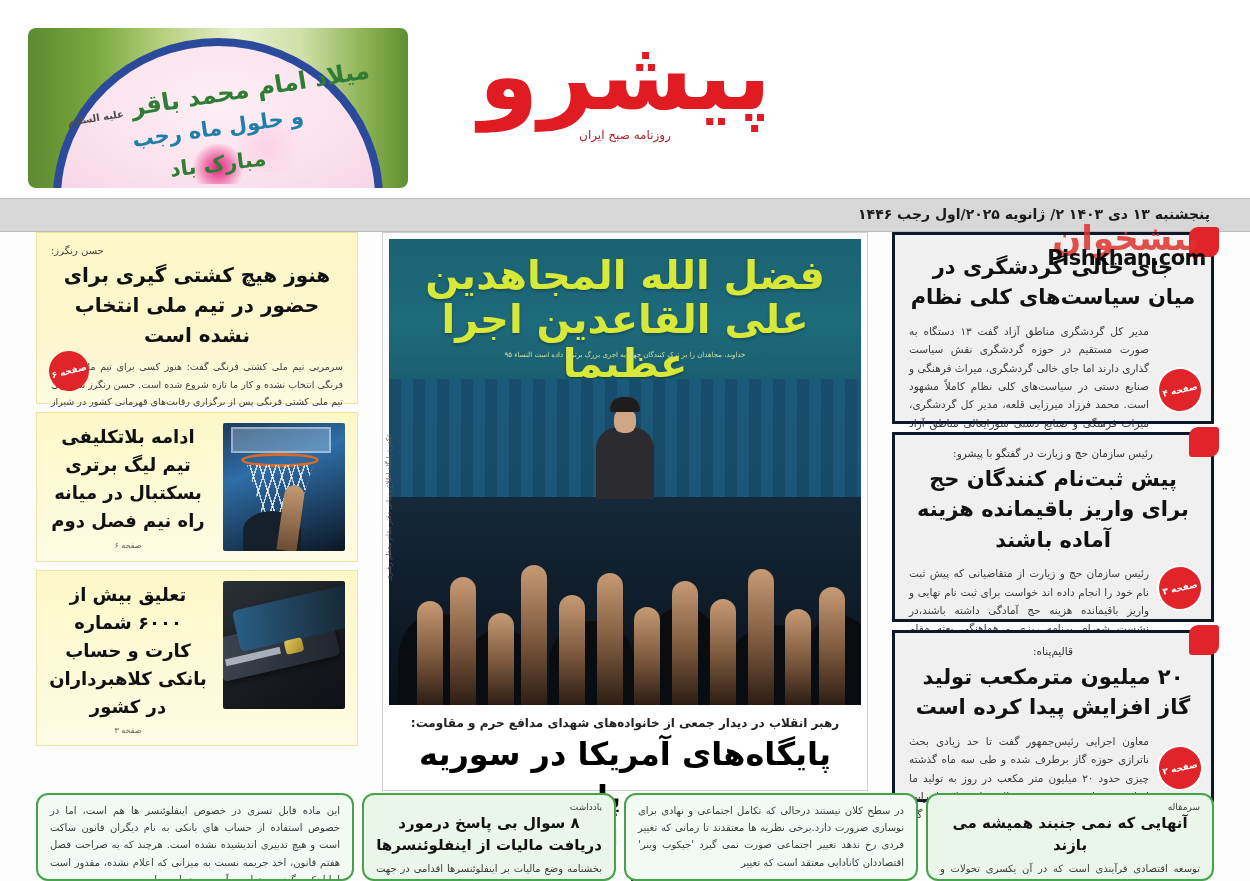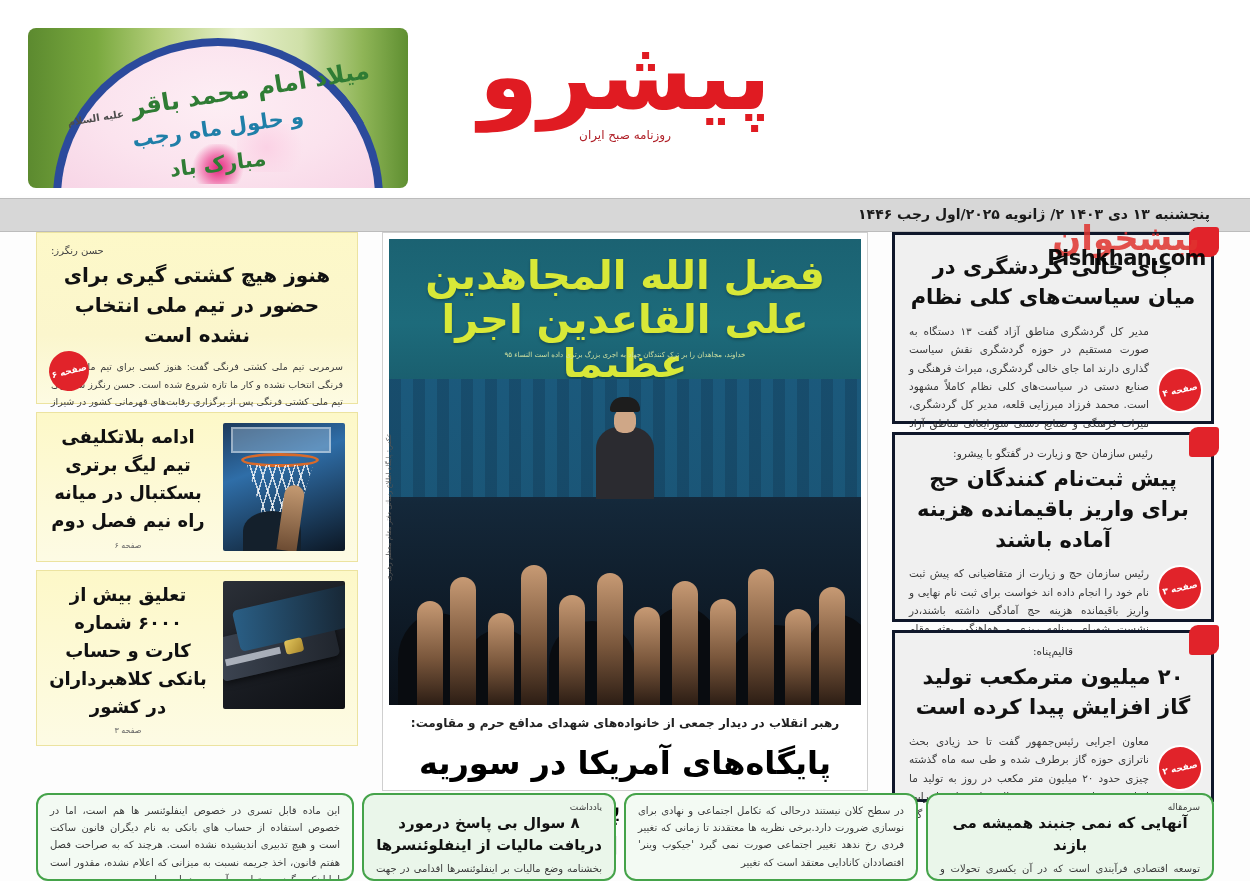--- a/index.html
+++ b/index.html
@@ -272,21 +272,21 @@
     background: #090c10; border-radius: 50% 50% 0 0;
   }
   .photo-credit {
     position: absolute; top: 200px; left: 2px;
     font-size: 7px; color: #555;
     writing-mode: vertical-rl; transform: rotate(180deg);
     letter-spacing: .5px;
   }
   .lead-kicker {
     font-size: 12px; font-weight: bold; color: #222;
-    text-align: center; margin: 11px 0 12px;
+    text-align: center; margin: 11px 0 3px;
   }
   .lead-headline {
     font-size: 32px; font-weight: bold; color: #000;
     text-align: center; line-height: 1.35; letter-spacing: -0.5px;
   }
   .lead-page {
     font-size: 8px; color: #666; margin-top: 8px; text-align: left;
     padding-left: 4px;
   }
 

